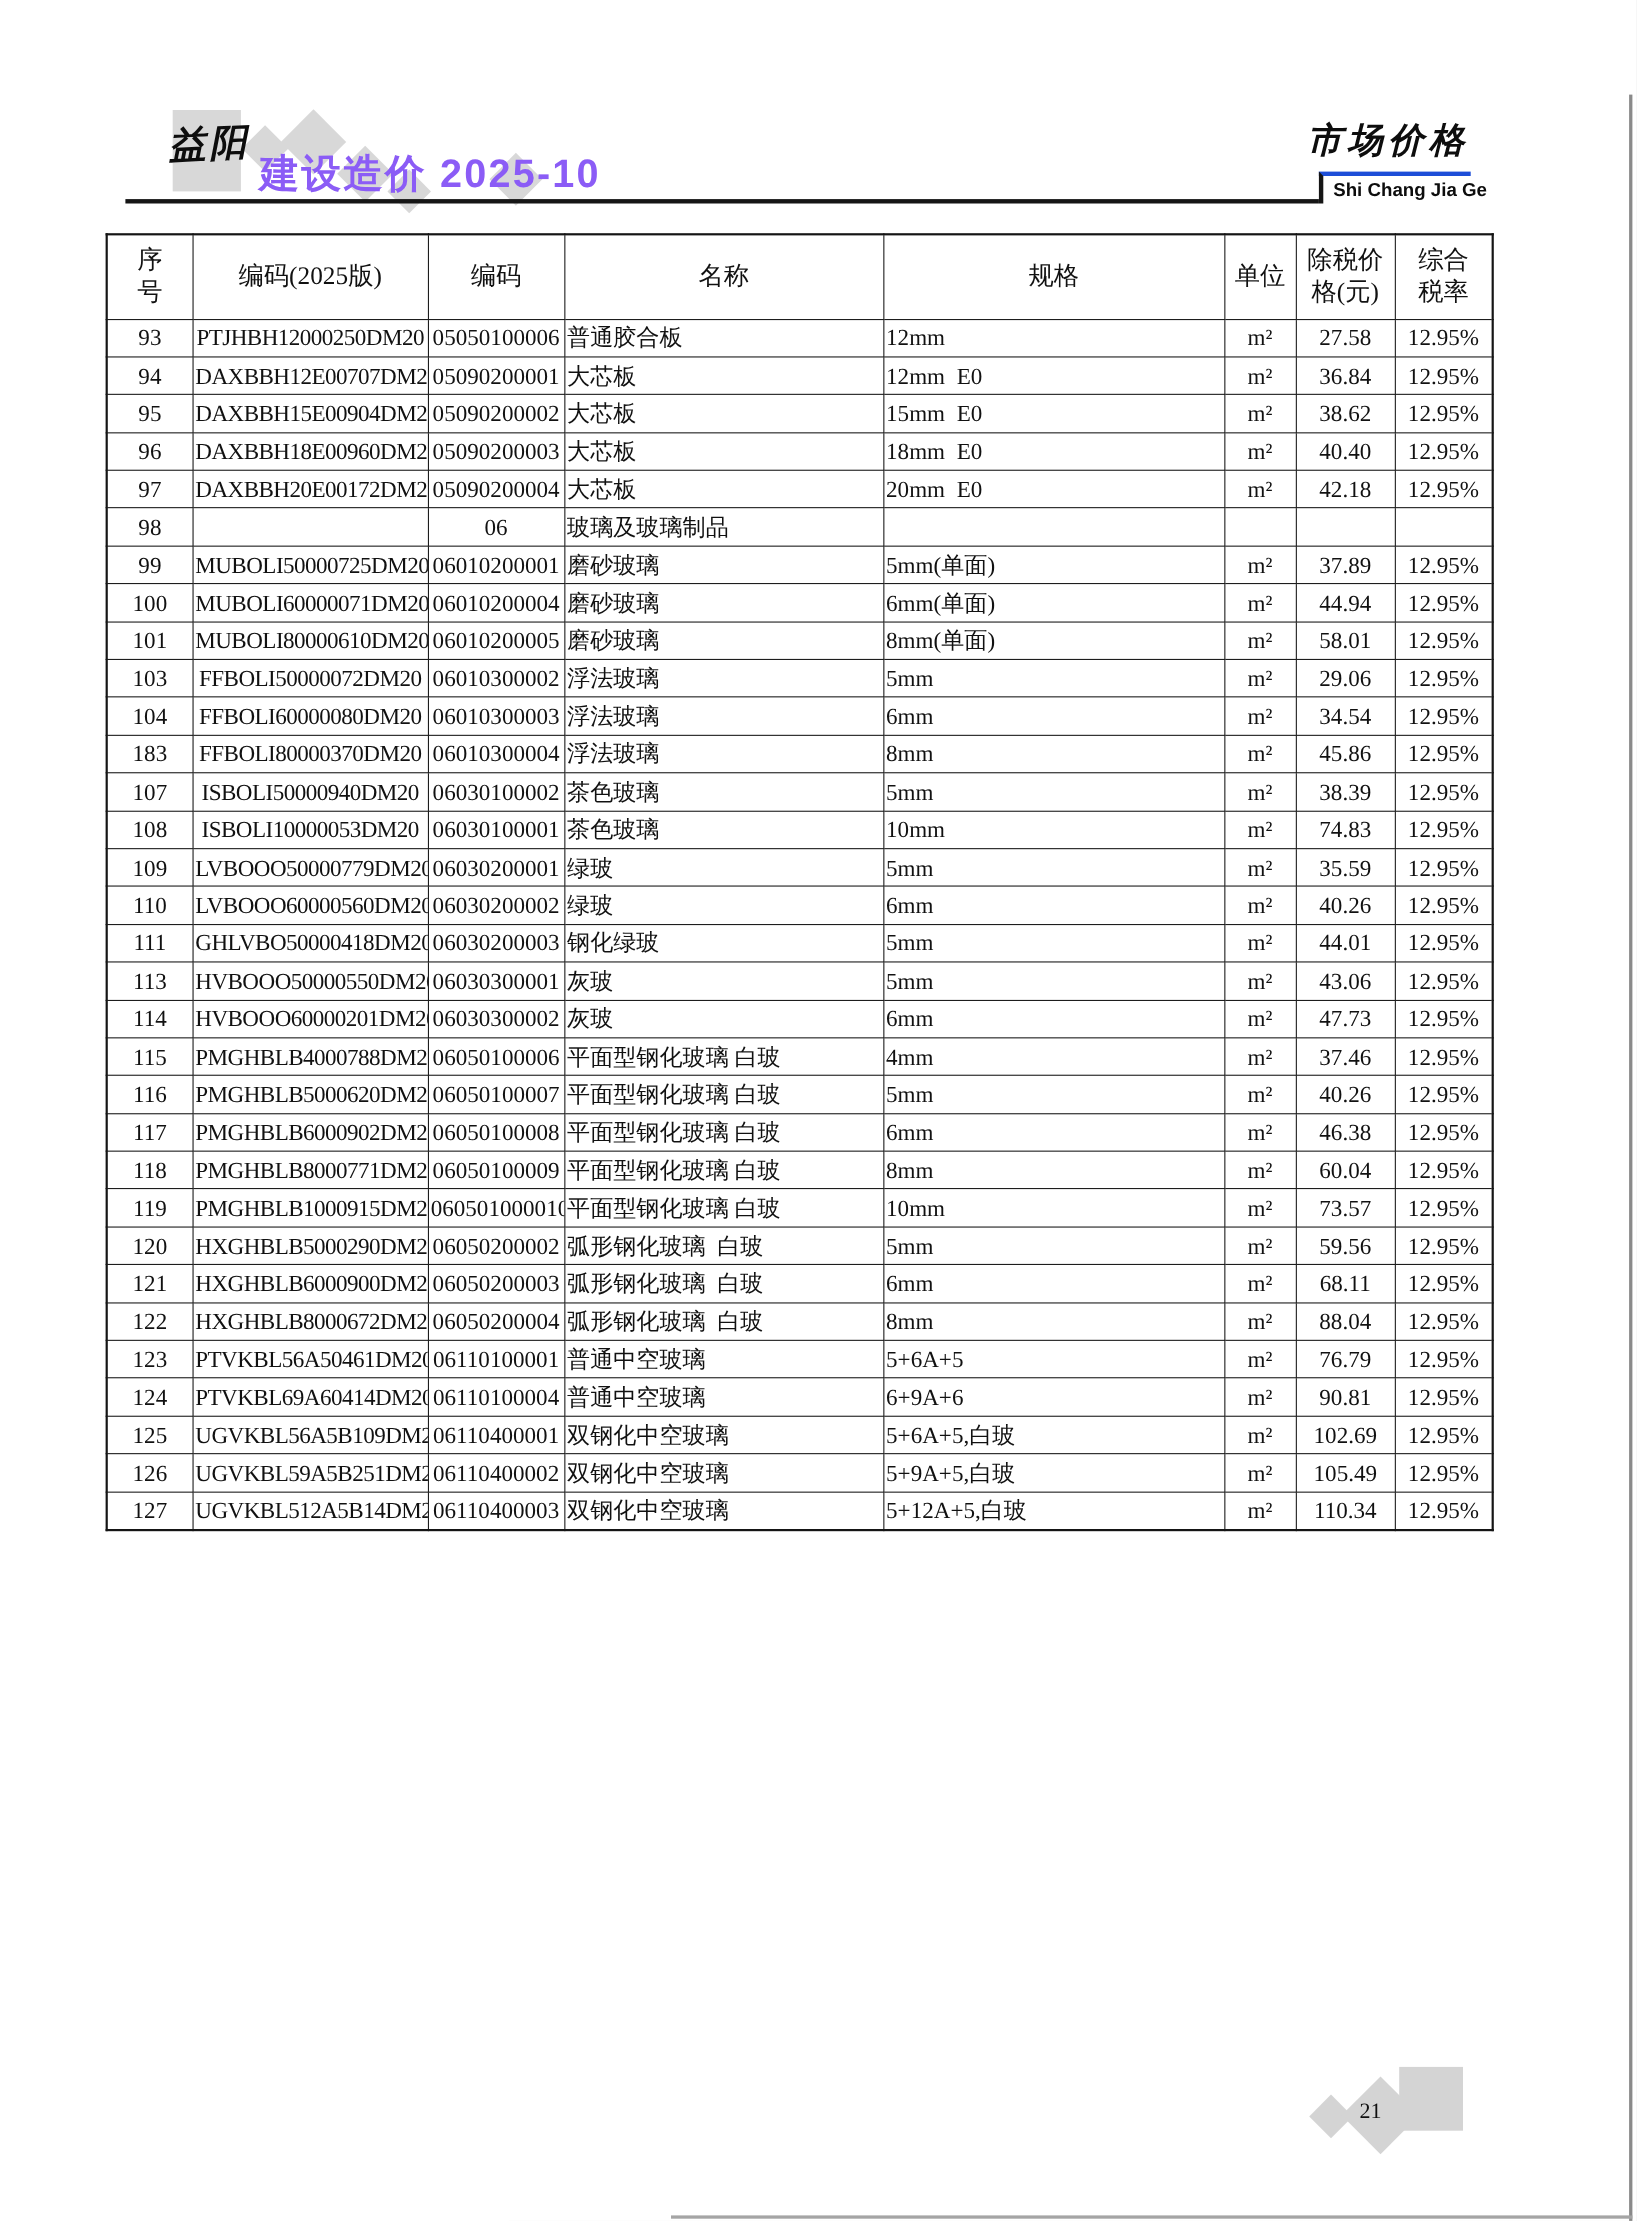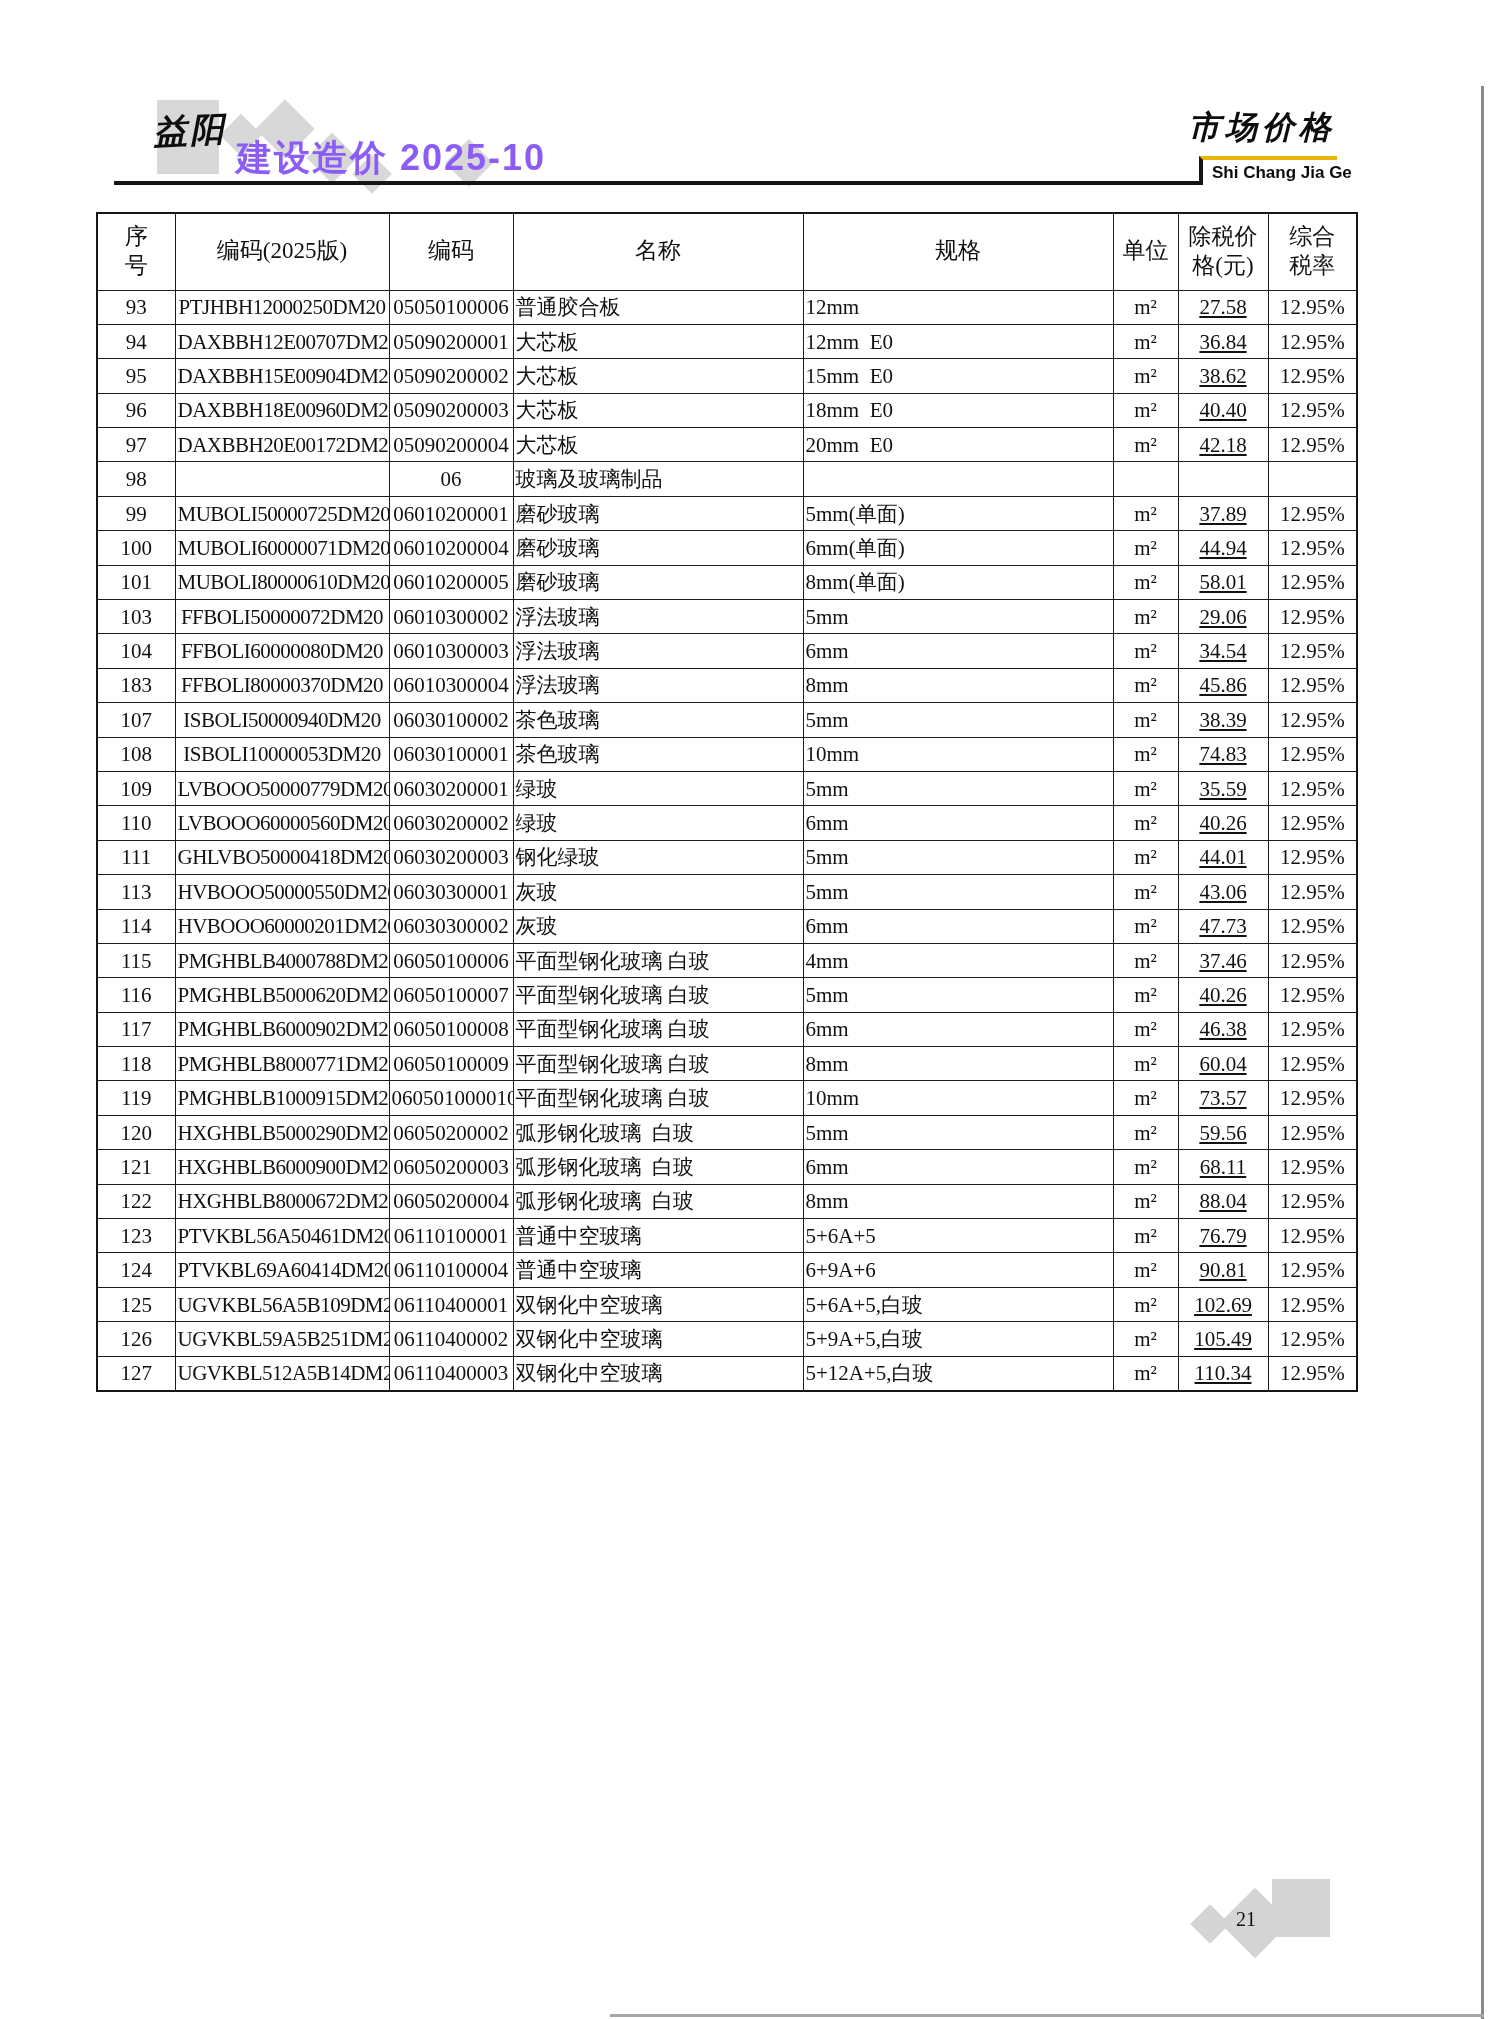--- a/index.html
+++ b/index.html
@@ -19,21 +19,21 @@
     position:absolute;left:236px;top:134px;font-size:36px;font-weight:bold;
     font-family:"Liberation Sans","DejaVu Sans",sans-serif;letter-spacing:2px;color:#8b5cf6;z-index:2;
   }
   .mast-rule{position:absolute;left:114px;top:181px;width:1085px;height:4px;background:#151515;}
   .mast-right-title{
     position:absolute;left:1188px;top:106px;width:160px;font-size:32px;font-weight:bold;font-style:italic;
     letter-spacing:5px;color:#0d0d0d;white-space:nowrap;
   }
   .mast-right-box{
     position:absolute;left:1199px;top:156px;width:138px;height:29px;
-    border-top:4px solid #eab308;border-left:4px solid #151515;box-sizing:border-box;
+    border-top:4px solid #1d4ed8;border-left:4px solid #151515;box-sizing:border-box;
   }
   .mast-right-sub{
     font-family:"Liberation Sans","DejaVu Sans",sans-serif;font-weight:bold;font-size:17px;
     line-height:25px;padding-left:9px;white-space:nowrap;color:#0d0d0d;
   }
   
   table.price{
     position:absolute;left:96px;top:212px;width:1261px;border-collapse:collapse;table-layout:fixed;
     border:2.5px solid #151515;
   }
@@ -47,21 +47,21 @@
   table.price td{font-size:21px;vertical-align:middle;line-height:1.05;}
   .col-no{width:78px;} .col-code2025{width:214px;} .col-code{width:124px;}
   .col-name{width:290px;} .col-spec{width:310px;} .col-unit{width:65px;}
   .col-price{width:90px;} .col-tax{width:89px;}
   td.c-no{text-align:center;}
   td.c-code2025{text-align:center;font-size:19px;letter-spacing:-0.5px;}
   td.c-code{text-align:center;font-size:19.5px;}
   td.c-name{text-align:left;padding-left:9px;}
   td.c-spec{text-align:left;padding-left:9px;}
   td.c-unit{text-align:center;font-size:20px;}
-  td.c-price{text-align:center;text-decoration:underline;}
+  td.c-price{text-align:center;}
   td.c-tax{text-align:center;}
   
   .pg-num{position:absolute;left:1236px;top:1908px;font-size:20px;color:#111;z-index:3;}
   .edge-right{position:absolute;left:1481px;top:86px;width:3px;height:1933px;background:#8a8a8a;}
   .edge-bottom{position:absolute;left:610px;top:2014px;width:874px;height:3px;background:#a5a5a5;}
 </style>
 </head>
 <body>
 
 <div class="page">

